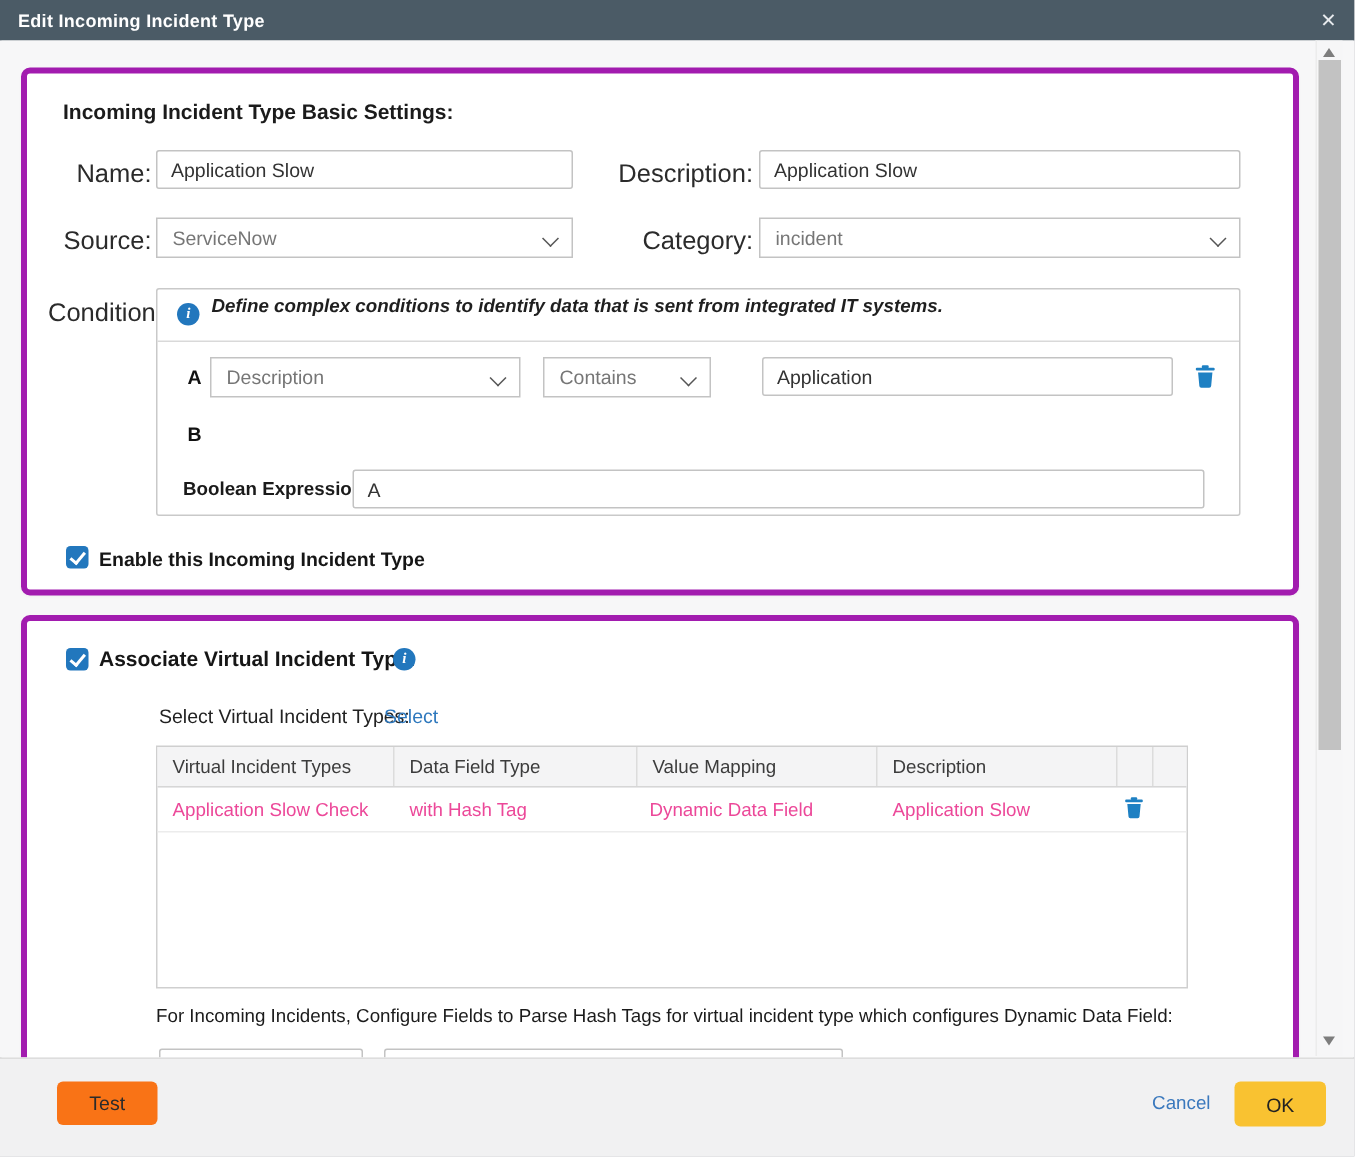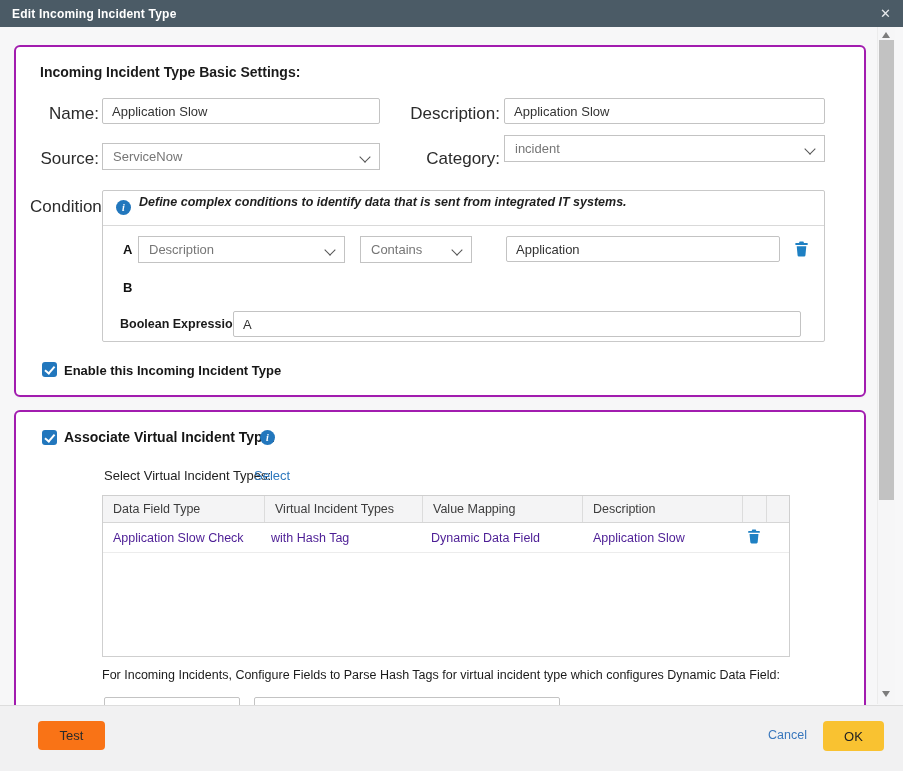--- a/index.html
+++ b/index.html
@@ -9,21 +9,21 @@
     background:#f7f7f8;
   }
   .modal{position:absolute;inset:0;box-shadow:inset 0 0 0 1px rgba(80,90,100,.55);}
   
   .hdr{position:absolute;left:0;top:0;right:0;height:27px;background:#4b5b66;
        display:flex;align-items:center;padding:0 12px;box-sizing:border-box;}
   .hdr-title{color:#fff;font-size:12px;font-weight:700;letter-spacing:.2px;}
   .hdr-close{margin-left:auto;color:#e8ebee;font-size:13px;cursor:pointer;line-height:1;}
   
   .body{position:absolute;left:0;top:27px;right:0;bottom:66px;background:#f7f7f8;overflow:hidden;}
-  .card{position:absolute;left:14px;width:852px;background:#fff;border:2px solid #a21caf;
+  .card{position:absolute;left:14px;width:852px;background:#fff;border:4px solid #a21caf;
         border-radius:6px;box-sizing:border-box;box-shadow:0 1px 2px rgba(0,0,0,.03);}
   .card1{top:18px;height:352px;}
   .card2{top:383px;height:330px;}
   .sect-h{position:absolute;font-size:14px;font-weight:700;color:#1b1b1b;}
   .lbl{position:absolute;font-size:17px;color:#2b2b2b;text-align:right;}
   .blbl{position:absolute;font-size:12.5px;font-weight:700;color:#1a1a1a;}
   .inp{position:absolute;height:26px;background:#fff;border:1px solid #c3c3c3;border-radius:2px;
        box-sizing:border-box;font-family:inherit;font-size:13px;color:#333;padding:0 9px;outline:none;}
   .sel{position:absolute;height:27px;background:#fff;border:1px solid #c3c3c3;border-radius:0;
        box-sizing:border-box;display:flex;align-items:center;padding:0 26px 0 10px;
@@ -49,21 +49,21 @@
   .cb-lbl2{position:absolute;font-size:14px;font-weight:700;color:#161616;}
   
   .sel-types-lbl{position:absolute;font-size:13px;color:#222;}
   .link{color:#2e78bd;font-size:13px;text-decoration:none;cursor:pointer;}
   .vtable{position:absolute;left:86px;top:83px;width:688px;height:162px;background:#fff;
           border:1px solid #cfcfcf;box-sizing:border-box;}
   .vt-head{display:flex;height:27px;background:#f4f4f5;border-bottom:1px solid #d6d6d6;box-sizing:border-box;}
   .vt-head .c{box-sizing:border-box;border-right:1px solid #dcdcdc;font-size:12.5px;color:#3c3c3c;
               padding:6px 0 0 10px;overflow:hidden;white-space:nowrap;}
   .vt-row{display:flex;height:30px;border-bottom:1px solid #ececec;box-sizing:border-box;}
-  .vt-row .c{box-sizing:border-box;font-size:12.5px;color:#4c1d95;padding:8px 0 0 10px;
+  .vt-row .c{box-sizing:border-box;font-size:12.5px;color:#ec4899;padding:8px 0 0 10px;
              overflow:hidden;white-space:nowrap;}
   .c0{width:158px;}.c1{width:162px;}.c2{width:160px;}.c3{width:160px;}.c4{width:24px;}.c5{width:22px;border-right:none!important;}
   .vt-row .c4{padding:6px 0 0 3px;}
   .hint-line{position:absolute;left:86px;top:256px;font-size:12.5px;color:#1b1b1b;white-space:nowrap;}
   
   .ftr{position:absolute;left:0;right:0;bottom:0;height:66px;background:#f1f1f2;border-top:1px solid #ddd;box-sizing:border-box;}
   .btn-test{position:absolute;left:38px;top:15px;width:67px;height:29px;background:#f97316;border:none;
             border-radius:4px;font-family:inherit;font-size:13px;color:#2b2b2b;cursor:pointer;}
   .btn-ok{position:absolute;right:19px;top:15px;width:61px;height:30px;background:#f9c231;border:none;
           border-radius:4px;font-family:inherit;font-size:13px;color:#222;cursor:pointer;}
@@ -97,21 +97,21 @@
       <div class="lbl" style="left:350px;top:57px;width:134px;">Description:</div>
       <input class="inp" style="left: 488px; top: 51px; width: 321px;" value="Application Slow">
 
       <div class="lbl" style="left:14px;top:102px;width:69px;">Source:</div>
       <div class="sel" style="left:86px;top:96px;width:278px;">
         <span>ServiceNow</span>
         <span class="chev"></span>
       </div>
 
       <div class="lbl" style="left:350px;top:102px;width:134px;">Category:</div>
-      <div class="sel" style="left:488px;top:88px;width:321px;">
+      <div class="sel" style="left:488px;top:96px;width:321px;">
         <span>incident</span>
         <span class="chev"></span>
       </div>
 
       <div class="lbl" style="left:14px;top:150px;width:69px;">Condition:</div>
 
       <div class="cond">
         <div class="cond-hint-row">
           <span class="info"></span>
           <span class="cond-hint">Define complex conditions to identify data that is sent from integrated IT systems.</span>
@@ -148,22 +148,22 @@
     <div class="card card2">
       <span class="cb" style="left:26px;top:18px;"></span>
       <span class="cb-lbl2" style="left:48px;top:17px;">Associate Virtual Incident Type:</span>
       <span class="info" style="position:absolute;left:244px;top:18px;"></span>
 
       <span class="sel-types-lbl" style="left:88px;top:56px;">Select Virtual Incident Types:</span>
       <a class="link" style="position:absolute;left:238px;top:56px;">Select</a>
 
       <div class="vtable">
         <div class="vt-head">
+          <div class="c c0">Virtual Incident Types</div>
           <div class="c c1">Data Field Type</div>
-          <div class="c c0">Virtual Incident Types</div>
           <div class="c c2">Value Mapping</div>
           <div class="c c3">Description</div>
           <div class="c c4"></div>
           <div class="c c5"></div>
         </div>
         <div class="vt-row">
           <div class="c c0">Application Slow Check</div>
           <div class="c c2">with Hash Tag</div>
           <div class="c c1">Dynamic Data Field</div>
           <div class="c c3">Application Slow</div>

